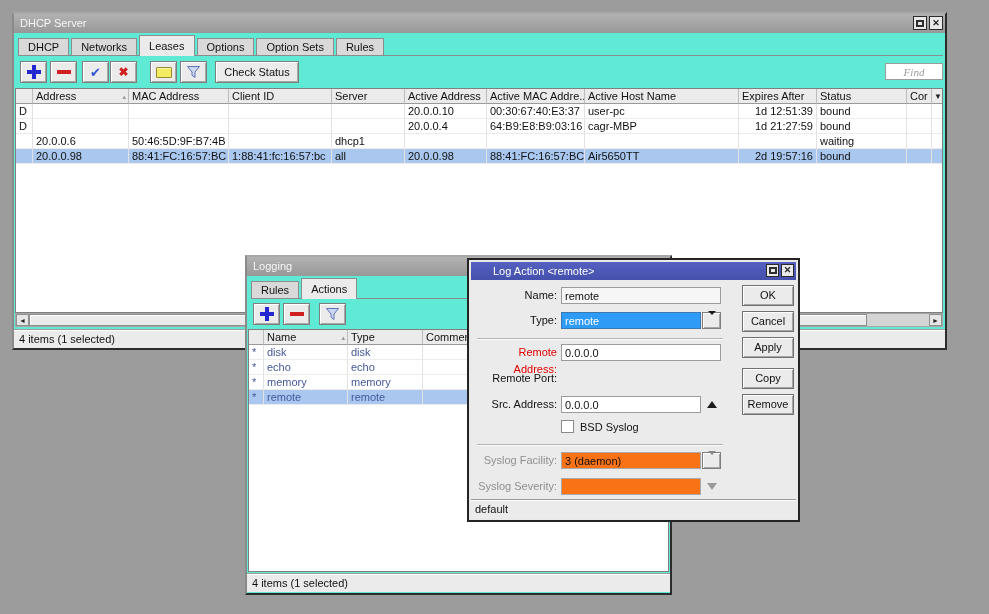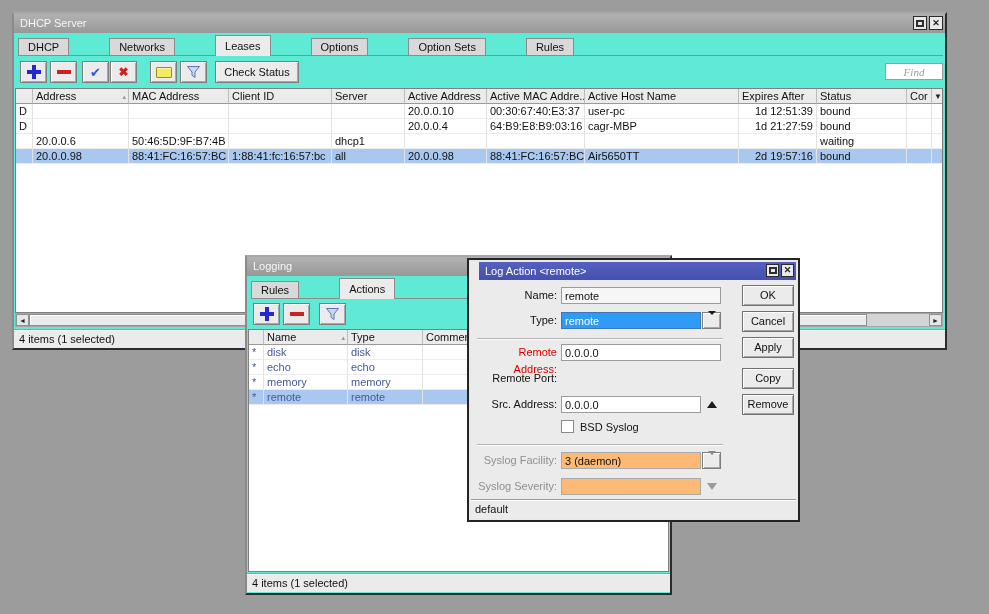--- a/index.html
+++ b/index.html
@@ -8,21 +8,21 @@
 
   
   .win { position:absolute; background:#5eead4; border:2px solid; border-color:#a8a8a8 #2c2c2c #2c2c2c #8a8a8a;padding-left:24px; }
   .titlebar { position:absolute; left:0; top:0; right:0; height:19px; background:linear-gradient(#b2b2b2,#989898); color:#f6f6f6; line-height:19px; padding-left:6px; }
   .winbtns { position:absolute; top:2px; right:2px; display:flex; gap:2px; }
   .wbtn { width:14px; height:14px; background:#e9e9e9; border:1px solid #2a2a2a; display:flex; align-items:center; justify-content:center; color:#222; }
   .maxbox { width:8px; height:7px; border:2px solid #2e2e2e; display:block; }
   .wbtn .x { font-size:9px; font-weight:bold; line-height:1; }
 
   
-  .tabs { position:absolute; left:4px; right:2px; display:flex; align-items:flex-end; height:21px; border-bottom:1px solid #8c8c8c;gap:38px; }
+  .tabs { position:absolute; left:4px; right:2px; display:flex; align-items:flex-end; height:21px; border-bottom:1px solid #8c8c8c; }
   .tab { border:1px solid #8c8c8c; border-bottom:none; background:#d9d9d9; height:17px; line-height:16px; padding:0 9px; margin-right:2px; position:relative; }
   .tab.active { height:21px; line-height:20px; background:#ebebeb; bottom:-1px; z-index:2; }
 
   
   .tbtn { position:absolute; width:27px; height:22px; background:#ebebeb; border:1px solid #7e7e7e; box-shadow:inset 1px 1px 0 #fff, inset -1px -1px 0 #a8a8a8; display:flex; align-items:center; justify-content:center; }
   .btn-wide { width:84px; font-size:11px; }
   .icon-plus { position:relative; width:14px; height:14px; }
   .icon-plus::before { content:""; position:absolute; left:0; top:5px; width:14px; height:4px; background:#2429cf; }
   .icon-plus::after { content:""; position:absolute; left:5px; top:0; width:4px; height:14px; background:#2429cf; }
   .icon-minus { width:14px; height:4px; background:#d01f1f; }
@@ -49,29 +49,29 @@
   .logrow .cell { color:#45589b; }
 
   
   .hscroll { position:absolute; height:14px; background:#d4d4d4; border:1px solid #a6a6a6; }
   .sbtn { position:absolute; top:0; width:13px; height:12px; background:#e6e6e6; border:1px solid #909090; font-size:7px; display:flex; align-items:center; justify-content:center; color:#222; }
   .sthumb { position:absolute; top:0; left:13px; width:838px; height:12px; background:#ebebeb; border:1px solid #8e8e8e; box-shadow:inset 1px 1px 0 #fff; }
   .statusbar { position:absolute; left:0; right:0; height:19px; line-height:18px; padding-left:5px; background:#ebebeb; border-top:1px solid #9c9c9c; box-shadow:inset 0 1px 0 #fff; }
 
   
   .dialog { position:absolute; background:#ebebeb; border:2px solid #242424; box-shadow:inset 0 0 0 2px #e9e9e9; }
-  .dlg-title { position:absolute; left:2px; top:2px; right:2px; height:18px; background:linear-gradient(#5560c0,#4450ac); color:#fff; line-height:18px; padding-left:6px;margin-left:8px; }
+  .dlg-title { position:absolute; left:2px; top:2px; right:2px; height:18px; background:linear-gradient(#5560c0,#4450ac); color:#fff; line-height:18px; padding-left:22px; }
   .dlg-title .winbtns { top:2px; }
   .dlg-title .wbtn { width:13px; height:13px; }
   .flabel { position:absolute; left:6px; width:82px; text-align:right; line-height:17px; }
   .flabel.req { color:#e00000; }
   .flabel.dis { color:#8f8f8f; }
   .field { position:absolute; left:92px; height:17px; line-height:15px; padding:1px 0 0 3px; background:#fff; border:1px solid #9c9c9c; overflow:hidden; }
   .field.w-full{ width:160px; } .field.w-combo{ width:140px; }
-  .field.grayed { background:#fdba74; border-color:#aaa; }
+  .field.grayed { background:#f97316; border-color:#aaa; }
   .field.selblue { background:#2e9bf7; color:#fff; border-color:#3c78b4; }
   .combobtn { position:absolute; left:233px; width:19px; height:17px; background:#ebebeb; border:1px solid #7e7e7e; box-shadow:inset 1px 1px 0 #fff, inset -1px -1px 0 #a8a8a8; display:flex; align-items:center; justify-content:center; }
   .cg .bar { width:7px; height:2px; background:currentColor; margin:0 auto 1px; }
   .cg .tri { width:0; height:0; border-left:4px solid transparent; border-right:4px solid transparent; border-top:4px solid currentColor; margin:0 auto; }
   .tri-up { position:absolute; width:0; height:0; border-left:5px solid transparent; border-right:5px solid transparent; border-bottom:7px solid #1c1c1c; }
   .tri-down { position:absolute; width:0; height:0; border-left:5px solid transparent; border-right:5px solid transparent; border-top:7px solid #9a9a9a; }
   .sep { position:absolute; left:8px; width:246px; height:1px; background:#b6b6b6; box-shadow:0 1px 0 #fafafa; }
   .dbtn { position:absolute; left:273px; width:52px; height:21px; background:#ebebeb; border:1px solid #707070; box-shadow:inset 1px 1px 0 #fff, inset -1px -1px 0 #a6a6a6; text-align:center; line-height:19px; }
   .checkbox { position:absolute; left:92px; width:13px; height:13px; background:#fff; border:1px solid #8a8a8a; }
   .cblabel { position:absolute; left:111px; line-height:14px; }

